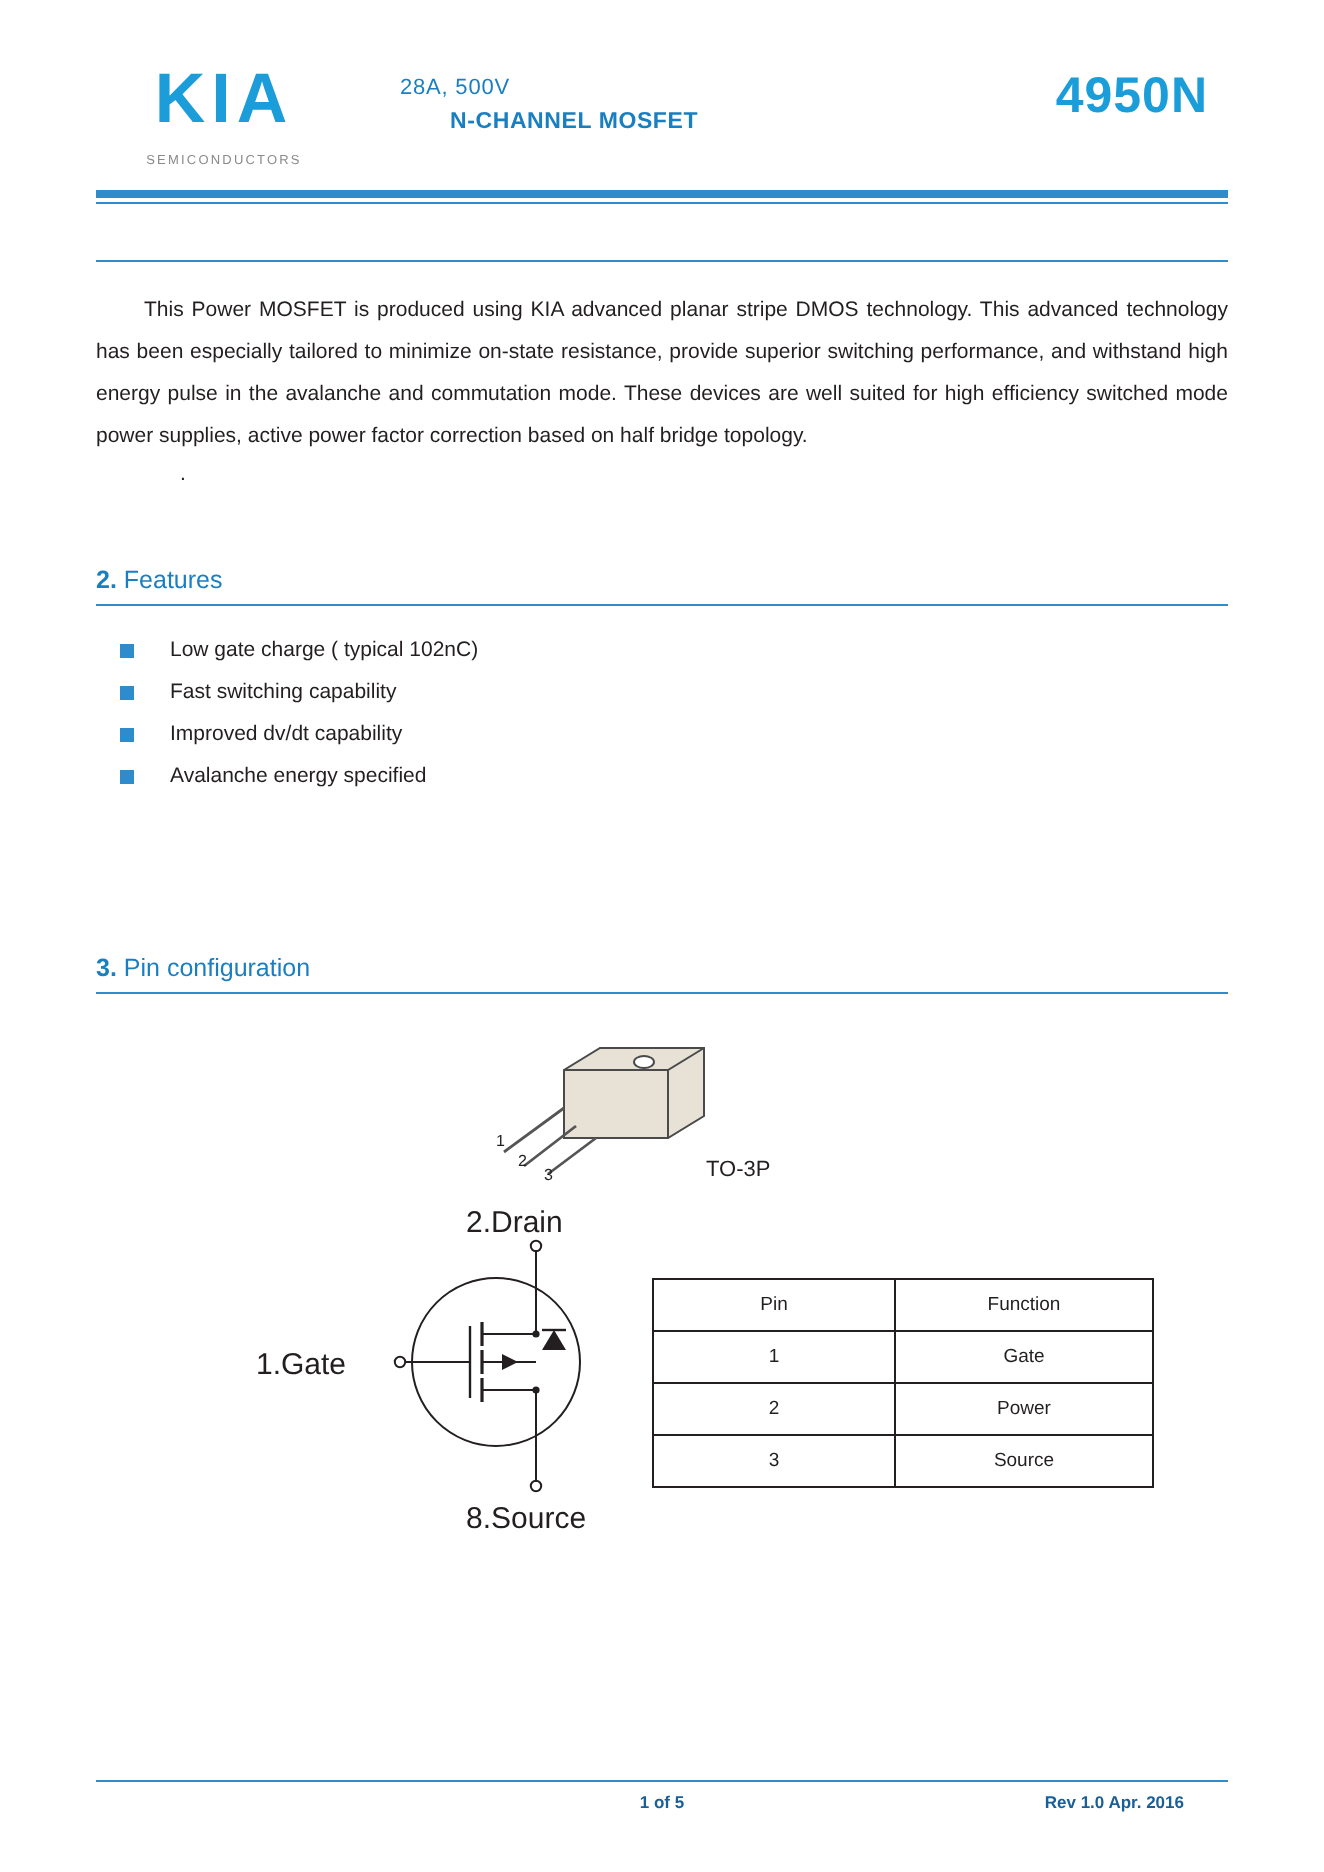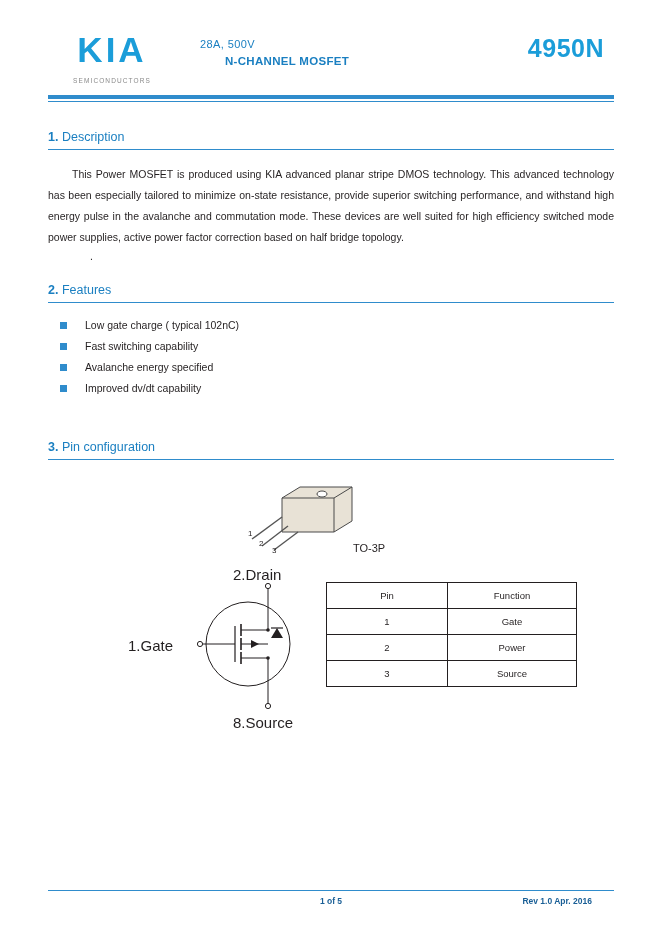--- a/index.html
+++ b/index.html
@@ -192,21 +192,21 @@
     white-space: nowrap;
   }
   .lbl-drain { left: 110px; top: 0px; }
   .lbl-gate  { left: 5px;  top: 71px; }
   .lbl-source{ left: 110px; top: 148px; }
 
   
   .pin-table {
     position: absolute;
     left: 278px;
-    top: 116px;
+    top: 136px;
     border-collapse: collapse;
   }
   .pin-table td {
     border: 1px solid #231f20;
     font-size: 9.5px;
     text-align: center;
     height: 23px;
     color: #231f20;
   }
   .pin-table td.c1 { width: 118px; }
@@ -260,57 +260,53 @@
       <div class="hm-line2">N-CHANNEL MOSFET</div>
     </div>
     <div class="part-no">4950N</div>
     <div class="header-rule-wrap">
       <div class="rule-thick"></div>
       <div class="rule-thin"></div>
     </div>
   </div>
 
   <div class="section">
-    <div class="section-title">
-      <span class="num">1.</span>
-      <span>Description</span>
-    </div>
     <div class="section-rule"></div>
     <div class="body-text"><span class="indent"></span><span>This Power MOSFET is produced using KIA advanced planar stripe DMOS technology. This advanced technology has been especially tailored to minimize on-state resistance, provide superior switching performance, and withstand high energy pulse in the avalanche and commutation mode. These devices are well suited for high efficiency switched mode power supplies, active power factor correction based on half bridge topology.</span></div>
     <div class="dot-line">.</div>
   </div>
 
-  <div class="section" style="margin-top:21px;">
+  <div class="section" style="margin-top:40px;">
     <div class="section-title">
       <span class="num">2.</span>
       <span>Features</span>
     </div>
     <div class="section-rule"></div>
 
     <div class="features">
       <div class="feature-row">
         <span class="bullet"></span>
         <span class="feature-text">Low gate charge ( typical 102nC)</span>
       </div>
       <div class="feature-row">
         <span class="bullet"></span>
         <span class="feature-text">Fast switching capability</span>
       </div>
       <div class="feature-row">
         <span class="bullet"></span>
-        <span class="feature-text">Avalanche energy specified</span>
+        <span class="feature-text">Improved dv/dt capability</span>
       </div>
       <div class="feature-row">
         <span class="bullet"></span>
-        <span class="feature-text">Improved dv/dt capability</span>
+        <span class="feature-text">Avalanche energy specified</span>
       </div>
     </div>
   </div>
 
-  <div class="section" style="margin-top:46px;">
+  <div class="section" style="margin-top:83px;">
     <div class="section-title">
       <span class="num">3.</span>
       <span>Pin configuration</span>
     </div>
     <div class="section-rule"></div>
 
     <div class="pinconf">
 
       <div class="pkg-wrap">
         <svg width="200" height="95" viewBox="0 0 200 95">

